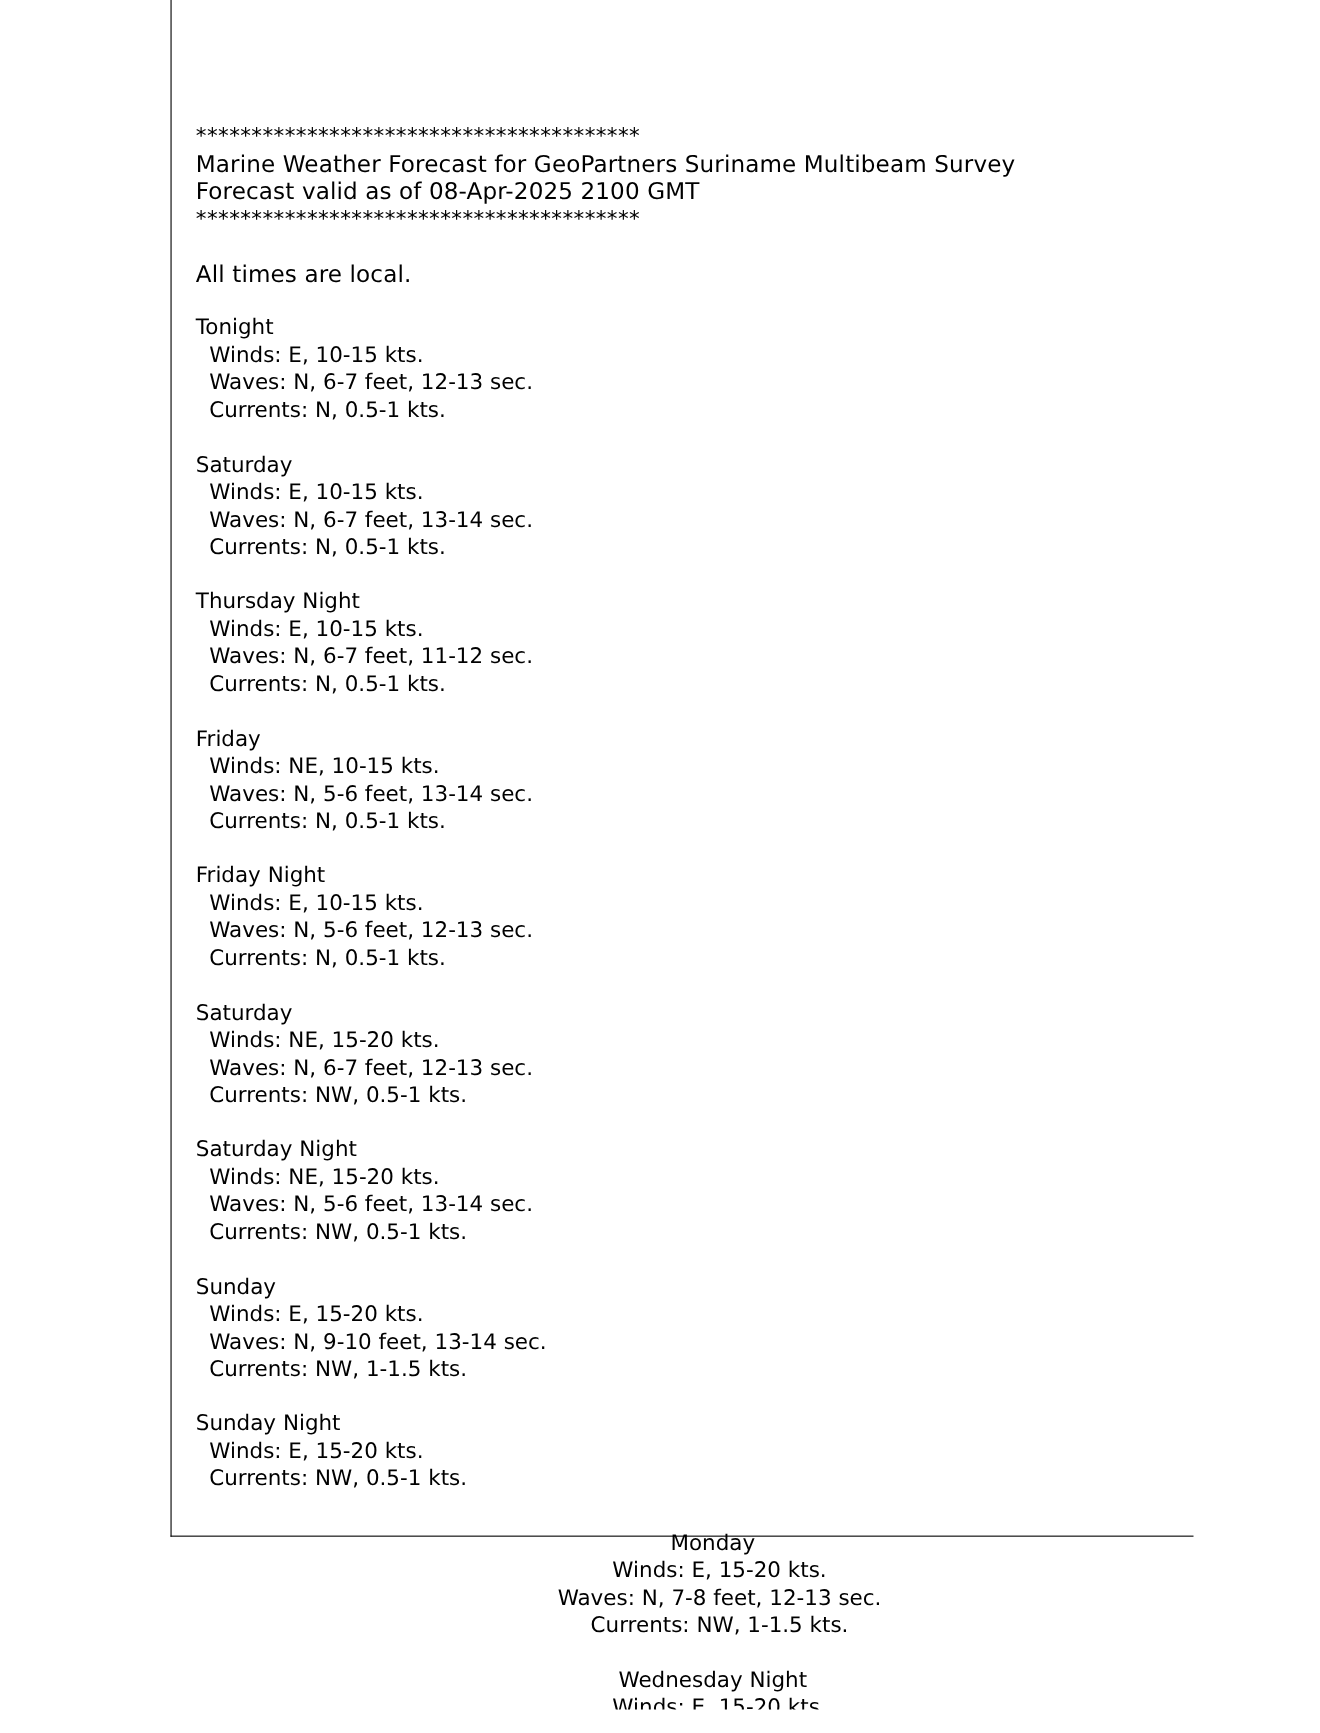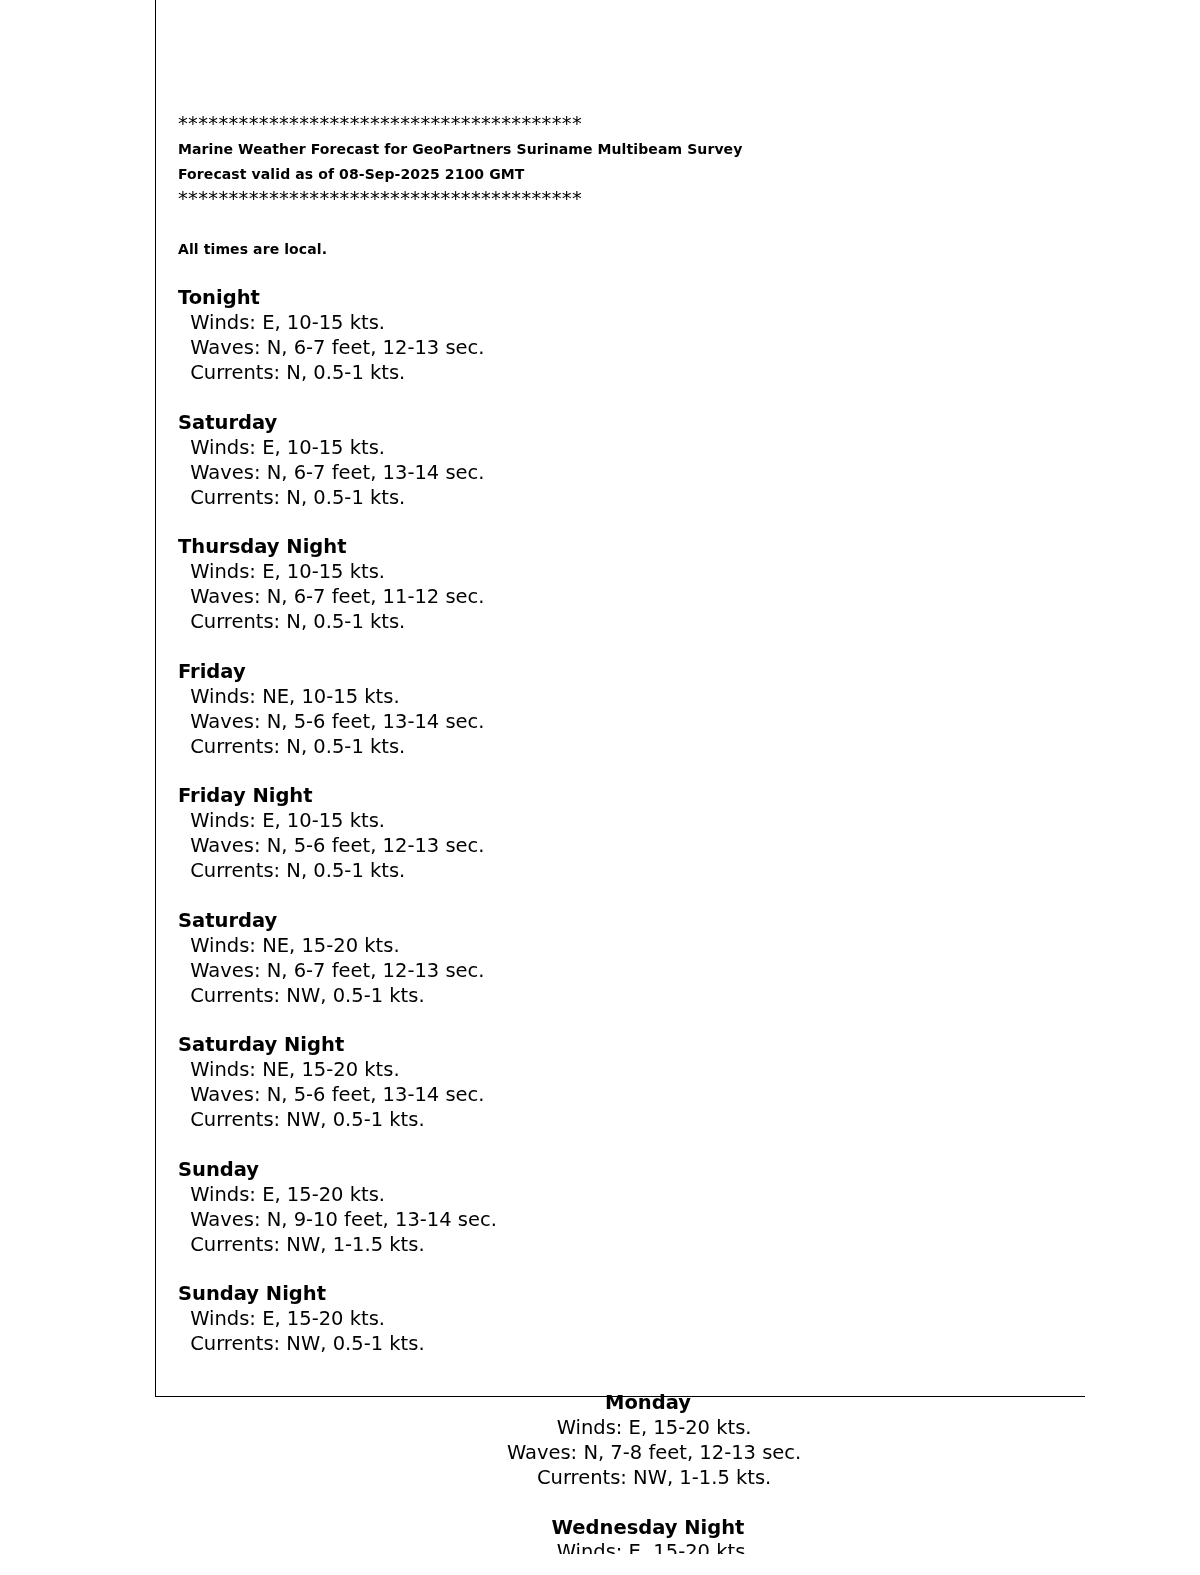--- a/index.html
+++ b/index.html
@@ -32,40 +32,38 @@
     box-sizing: border-box;
     pointer-events: none;
   }
   .content {
     position: absolute;
     left: 178px;
     top: 112px;
     width: 940px;
   }
   .line {
-    font-size: 14px;
+    font-size: 21px;
     line-height: 24.9px;
     white-space: pre;
     letter-spacing: 0.1px;
-    font-weight: bold;
   }
   .stars {
     font-size: 19.5px;
     line-height: 24.9px;
     white-space: pre;
     letter-spacing: 0.35px;
   }
   .blank {
     height: 24.9px;
   }
   .period-title {
     font-size: 19.5px;
     line-height: 24.9px;
     white-space: pre;
-    font-weight: bold;
   }
   .detail {
     font-size: 19.5px;
     line-height: 24.9px;
     white-space: pre;
     padding-left: 6px;
   }
   .overflow {
     position: absolute;
     left: 178px;
@@ -82,21 +80,21 @@
 <body>
 
 <div class="page">
 
   <div class="doc-frame"></div>
 
   <div class="content">
 
     <div class="stars">****************************************</div>
     <div class="line">Marine Weather Forecast for GeoPartners Suriname Multibeam Survey</div>
-    <div class="line">Forecast valid as of 08-Sep-2025 2100 GMT</div>
+    <div class="line">Forecast valid as of 08-Apr-2025 2100 GMT</div>
     <div class="stars">****************************************</div>
 
     <div class="blank"></div>
 
     <div class="line">All times are local.</div>
 
     <div class="blank"></div>
 
     <div class="period-title">Tonight</div>
     <div class="detail"> Winds: E, 10-15 kts.</div>

